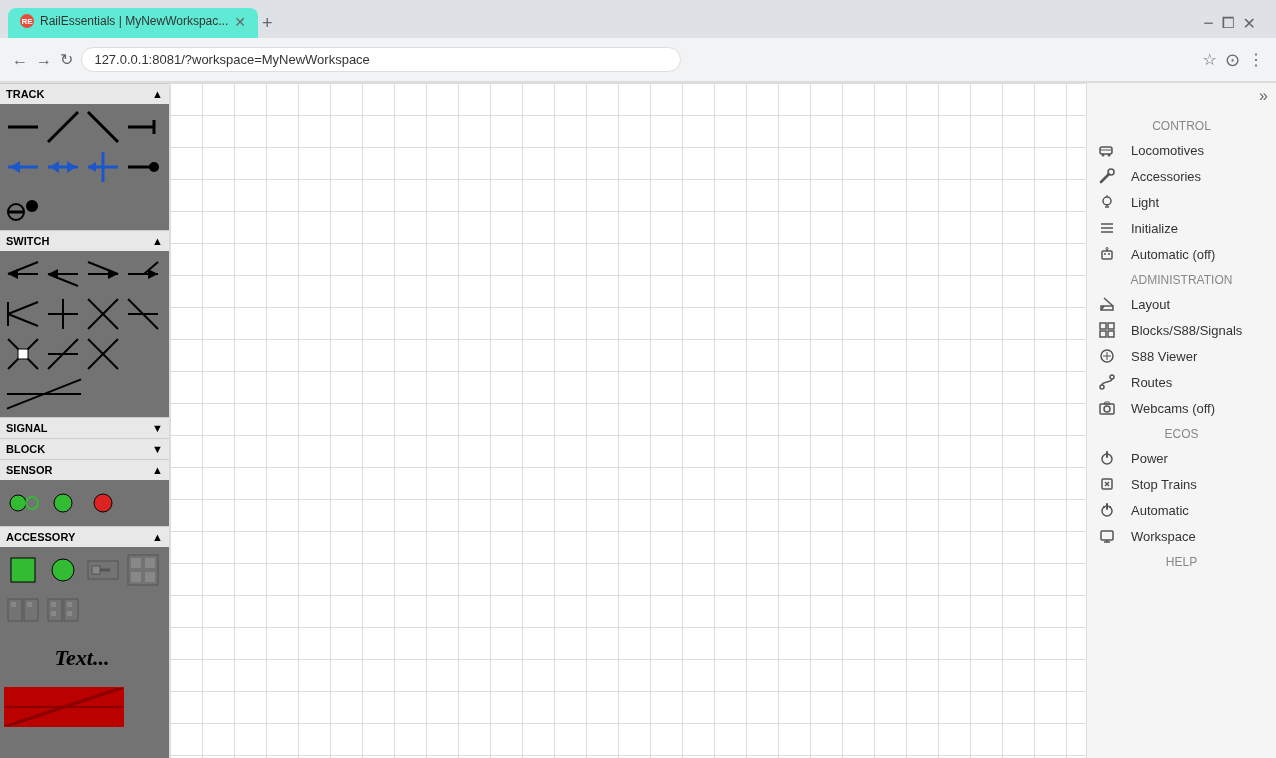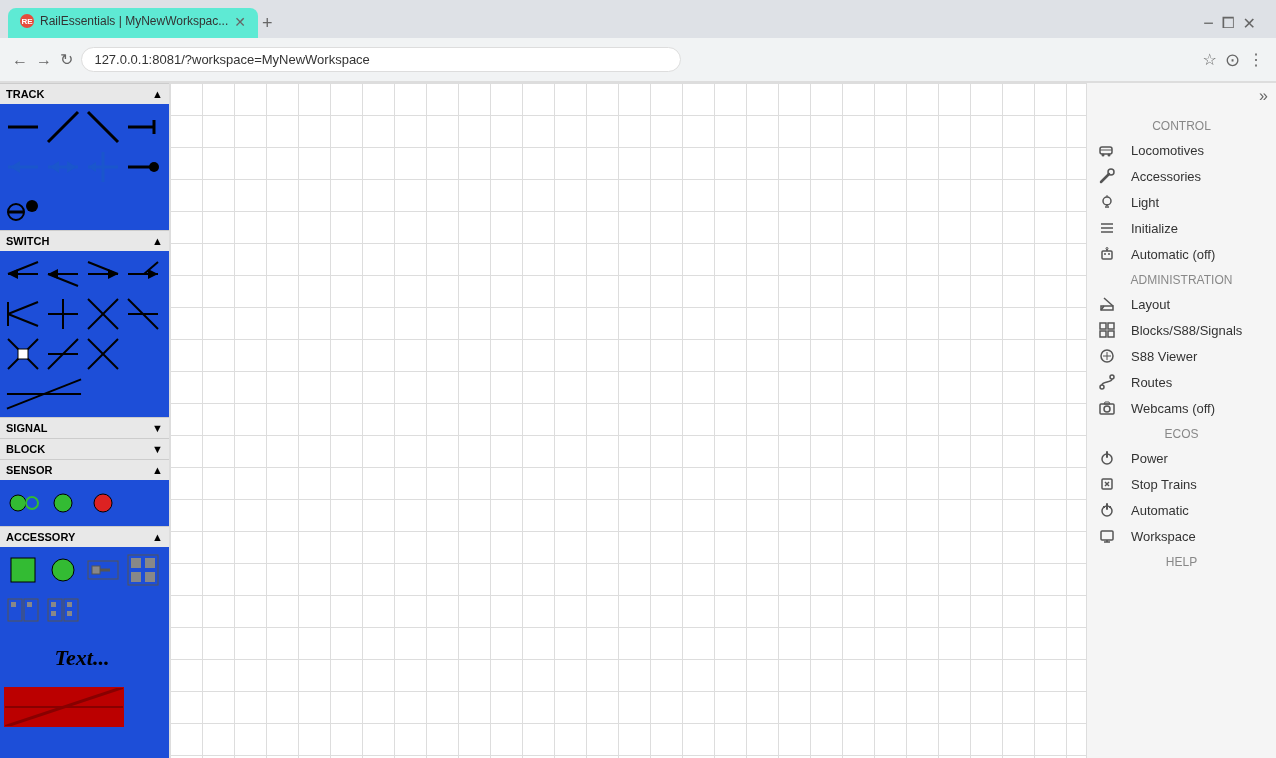--- a/index.html
+++ b/index.html
@@ -17,21 +17,21 @@
 
     .address-bar { display: flex; align-items: center; padding: 6px 12px; gap: 8px; background: #f1f3f4; height: 44px; border-bottom: 1px solid #ddd; }
     .nav-btn { background: none; border: none; cursor: pointer; color: #666; font-size: 16px; }
     .address-input { flex: 1; background: #fff; border: 1px solid #ddd; border-radius: 20px; padding: 4px 12px; font-size: 13px; color: #333; max-width: 600px; }
     .address-right { display: flex; gap: 8px; margin-left: auto; align-items: center; }
 
     
     .main-layout { display: flex; height: calc(758px - 82px); }
 
     
-    .left-panel { width: 170px; background: #1d4ed8; border-right: 1px solid #ddd; overflow-y: auto; flex-shrink: 0; }
+    .left-panel { width: 170px; background: #737373; border-right: 1px solid #ddd; overflow-y: auto; flex-shrink: 0; }
     .section-header { display: flex; justify-content: space-between; align-items: center; padding: 4px 6px; background: #e8e8e8; border-top: 1px solid #ccc; font-weight: bold; font-size: 11px; cursor: pointer; }
     .section-content { padding: 4px; display: flex; flex-wrap: wrap; gap: 2px; }
     .track-item { width: 38px; height: 38px; display: flex; align-items: center; justify-content: center; cursor: pointer; border: 1px solid transparent; }
 
     
     .canvas-area { flex: 1; background: #fff; position: relative; overflow: hidden; }
     .grid-canvas { width: 100%; height: 100%; background-image: 
       linear-gradient(to right, #ddd 1px, transparent 1px),
       linear-gradient(to bottom, #ddd 1px, transparent 1px);
       background-size: 32px 32px; }

